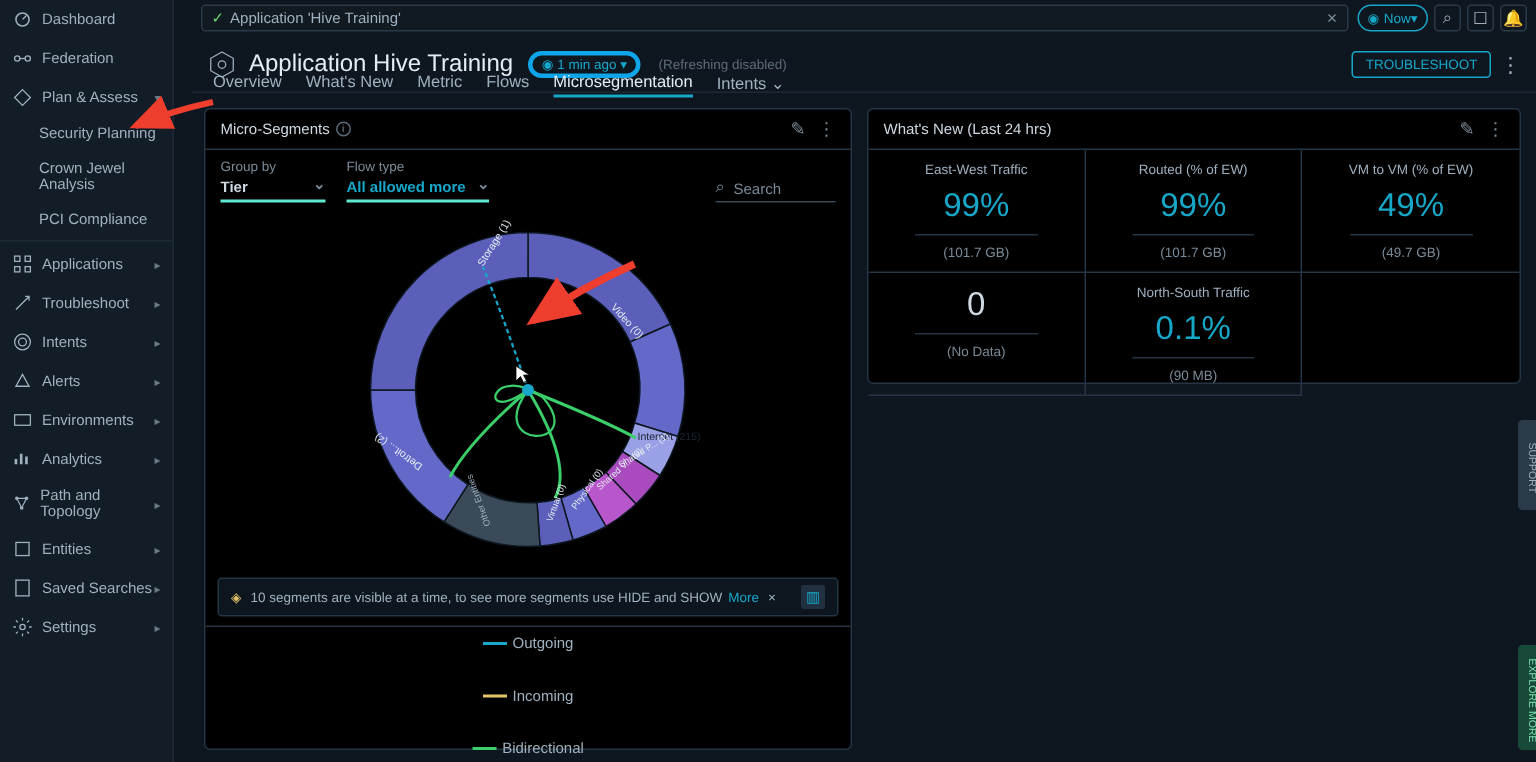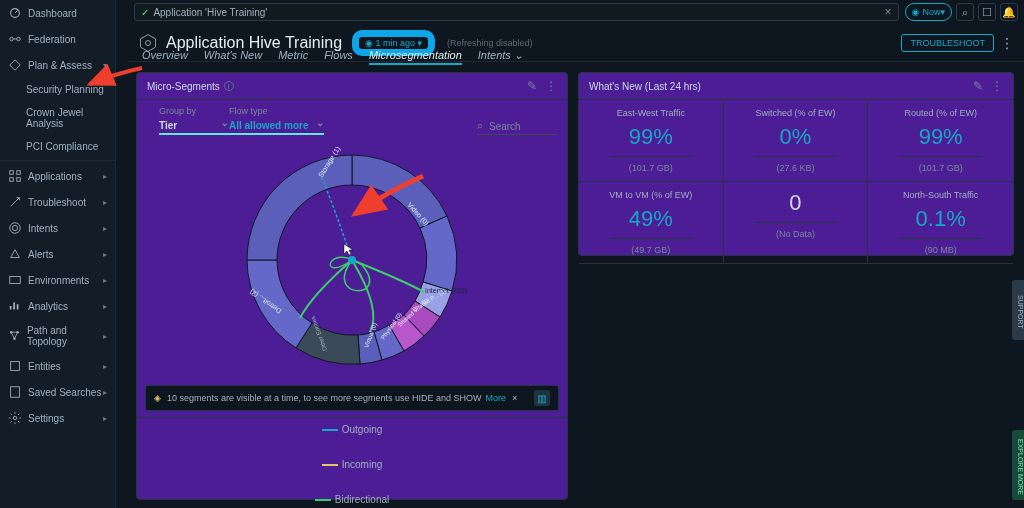--- a/index.html
+++ b/index.html
@@ -18,41 +18,41 @@
   .search-pill { flex: 1; background: #111921; border: 1px solid #2a3a48; border-radius: 3px; height: 18px; display: flex; align-items: center; padding: 0 6px; font-size: 10px; color: #9fb0bf; }
   .search-pill .check { color: #6bdc7a; margin-right: 4px; font-size: 10px; }
   .search-pill .x { margin-left: auto; color: #7a8a97; cursor: pointer; font-size: 12px; }
   .now-btn { margin-left: 6px; height: 18px; padding: 0 6px; border: 1px solid #17a7c9; border-radius: 10px; color: #17a7c9; font-size: 9px; display: flex; align-items: center; cursor: pointer; }
   .top-icon { width: 18px; height: 18px; border: 1px solid #2a3a48; border-radius: 3px; margin-left: 4px; display: flex; align-items: center; justify-content: center; color: #9fb0bf; cursor: pointer; font-size: 11px; }
 
   
   .header { position: absolute; left: 128px; top: 24px; right: 0; height: 38px; display: flex; align-items: center; padding: 0 10px; border-bottom: 1px solid #1c2a36; }
   .hex-ico { width: 20px; height: 20px; margin-right: 8px; }
   .app-title { font-size: 16px; color: #e4ecf3; }
-  .time-badge { margin-left: 10px; border: 7px solid #0ea5e9; border-radius: 10px; padding: 1px 6px; font-size: 9px; color: #17a7c9; cursor: pointer; }
+  .time-badge { margin-left: 10px; border: 3px solid #0ea5e9; border-radius: 10px; padding: 1px 6px; font-size: 9px; color: #17a7c9; cursor: pointer; }
   .refresh-txt { margin-left: 12px; font-size: 9px; color: #5c6b77; }
   .troubleshoot-btn { margin-left: auto; border: 1px solid #17a7c9; color: #17a7c9; font-size: 9px; padding: 3px 8px; border-radius: 3px; cursor: pointer; }
   .menu-dots { margin-left: 6px; color: #9fb0bf; cursor: pointer; font-size: 14px; }
 
   
   .tabs { position: absolute; left: 142px; top: 49px; right: 0; height: 16px; display: flex; gap: 16px; font-size: 11px; color: #9fb0bf; }
-  .tab { cursor: pointer; padding-bottom: 2px; font-style: italic; }
+  .tab { cursor: pointer; padding-bottom: 2px; }
   .tab.active { color: #e4ecf3; border-bottom: 2px solid #17a7c9; }
 
   
   .main { position: absolute; left: 136px; top: 72px; right: 10px; bottom: 8px; display: flex; gap: 10px; }
 
-  .panel { background: #4c1d95; border: 1px solid #253545; border-radius: 4px; position: relative; }
+  .panel { background: #000000; border: 1px solid #253545; border-radius: 4px; position: relative; }
   .panel-hdr { display: flex; align-items: center; padding: 6px 10px; border-bottom: 1px solid #253545; font-size: 10px; color: #cfd9e2; }
   .panel-hdr .ico-sm { margin-left: auto; color: #7a8a97; cursor: pointer; font-size: 12px; }
   .panel-hdr .info-i { display:inline-flex; width:10px; height:10px; border:1px solid #5a6b79; border-radius:50%; font-size:7px; align-items:center; justify-content:center; margin-left:4px; color:#7a8a97;}
 
   
   .left-panel { width: 432px; display: flex; flex-direction: column; }
-  .controls { display: flex; gap: 0; padding: 6px 10px 0 10px; align-items:flex-start;margin-left:12px; }
+  .controls { display: flex; gap: 14px; padding: 6px 10px 0 10px; align-items:flex-start; }
   .control-grp { display:flex; flex-direction:column; }
   .control-lbl { font-size: 9px; color: #7a8a97; margin-bottom:2px; }
   .dropdown { border-bottom: 2px solid #5eead4; padding: 2px 16px 2px 0; font-size: 10px; color: #cfd9e2; position: relative; cursor: pointer; min-width: 70px; font-weight: bold; }
   .dropdown.allowed { color: #17a7c9; }
   .dropdown::after { content:"⌄"; position:absolute; right:0; top:-1px; color:#7a8a97; }
   .search-inline { margin-left:auto; border-bottom:1px solid #3a4a58; font-size:10px; color:#7a8a97; padding:2px 0 2px 12px; width:80px; align-self:flex-end; position:relative;}
   .search-inline::before { content:"⌕"; position:absolute; left:0; top:0; color:#7a8a97; font-size:11px; }
 
   .donut-wrap { flex:1; position:relative; display:flex; align-items:center; justify-content:center; }
   .legend { border-top:1px solid #253545; padding:6px 10px; display:flex; gap:24px; align-items:center; justify-content:center; font-size:10px; color:#9fb0bf;flex-direction:column; }
@@ -310,26 +310,20 @@
       <span>What's New (Last 24 hrs)</span>
       <span class="ico-sm" style="margin-left:auto">✎</span>
       <span class="ico-sm" style="margin-left:8px">⋮</span>
     </div>
     <div class="stats-grid">
       <div class="stat-cell">
         <div class="stat-lbl">East-West Traffic</div>
         <div class="stat-val">99%</div>
         <div class="stat-rule"></div>
         <div class="stat-sub">(101.7 GB)</div>
-      </div>
-      <div class="stat-cell">
-        <div class="stat-lbl">Switched (% of EW)</div>
-        <div class="stat-val">0%</div>
-        <div class="stat-rule"></div>
-        <div class="stat-sub">(27.6 KB)</div>
       </div>
       <div class="stat-cell">
         <div class="stat-lbl">Routed (% of EW)</div>
         <div class="stat-val">99%</div>
         <div class="stat-rule"></div>
         <div class="stat-sub">(101.7 GB)</div>
       </div>
       <div class="stat-cell">
         <div class="stat-lbl">VM to VM (% of EW)</div>
         <div class="stat-val">49%</div>

